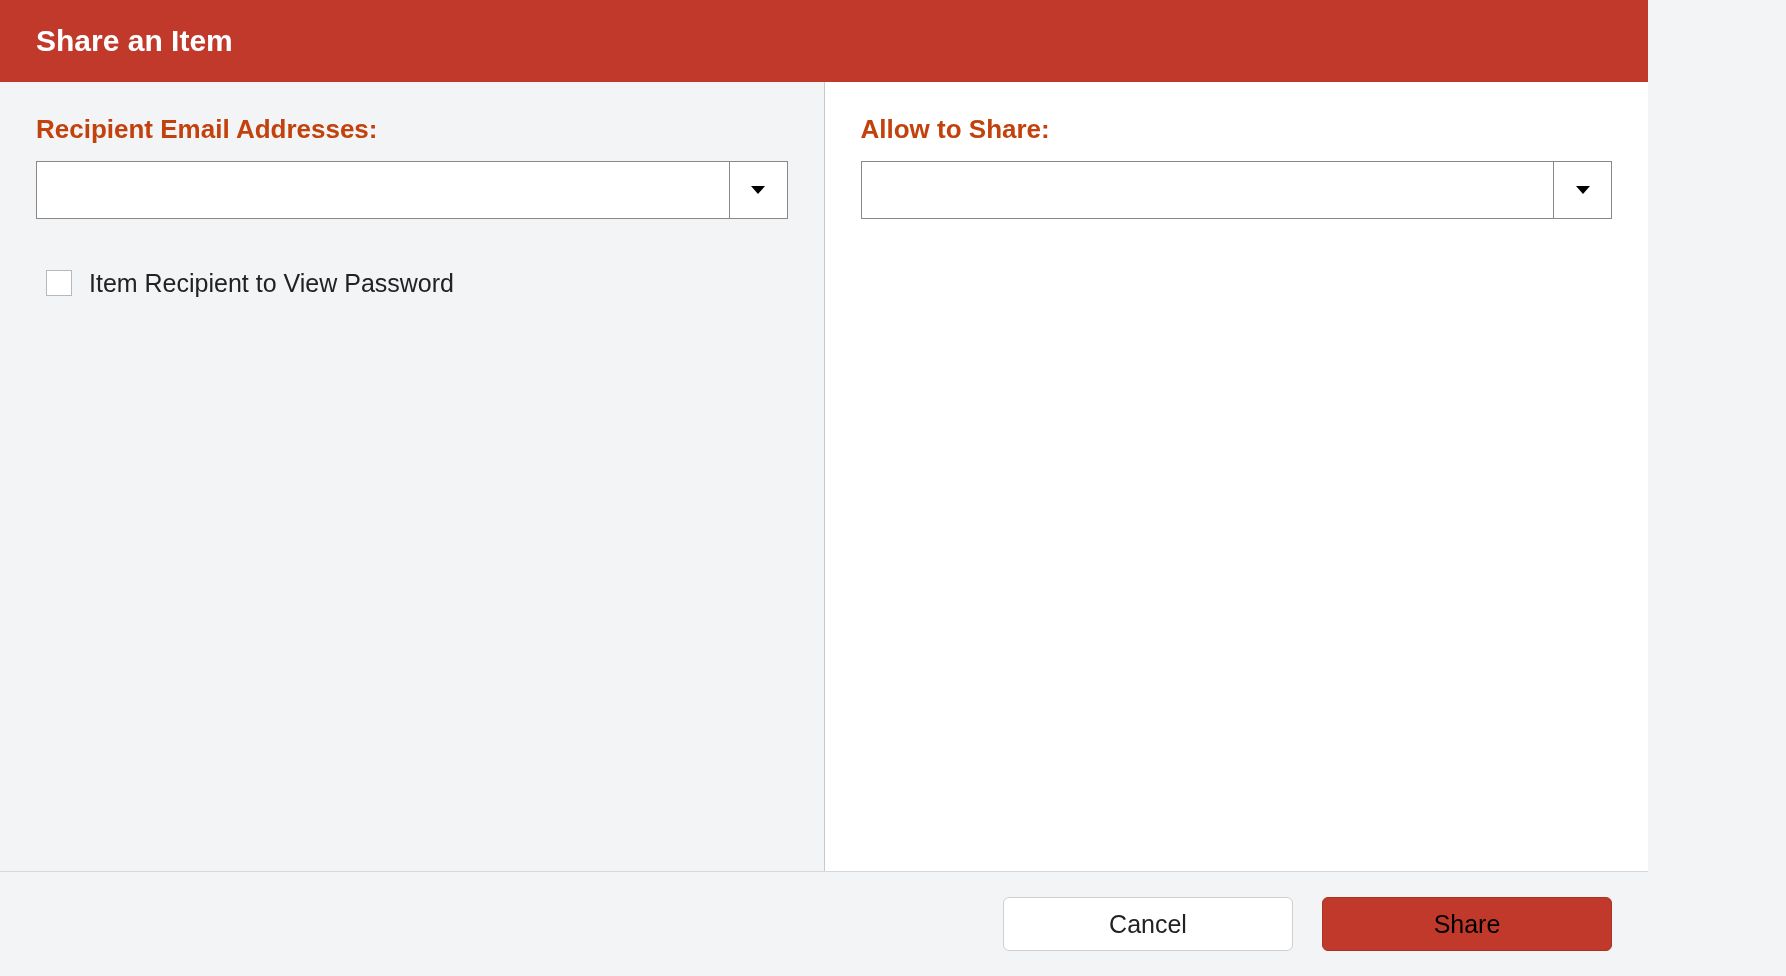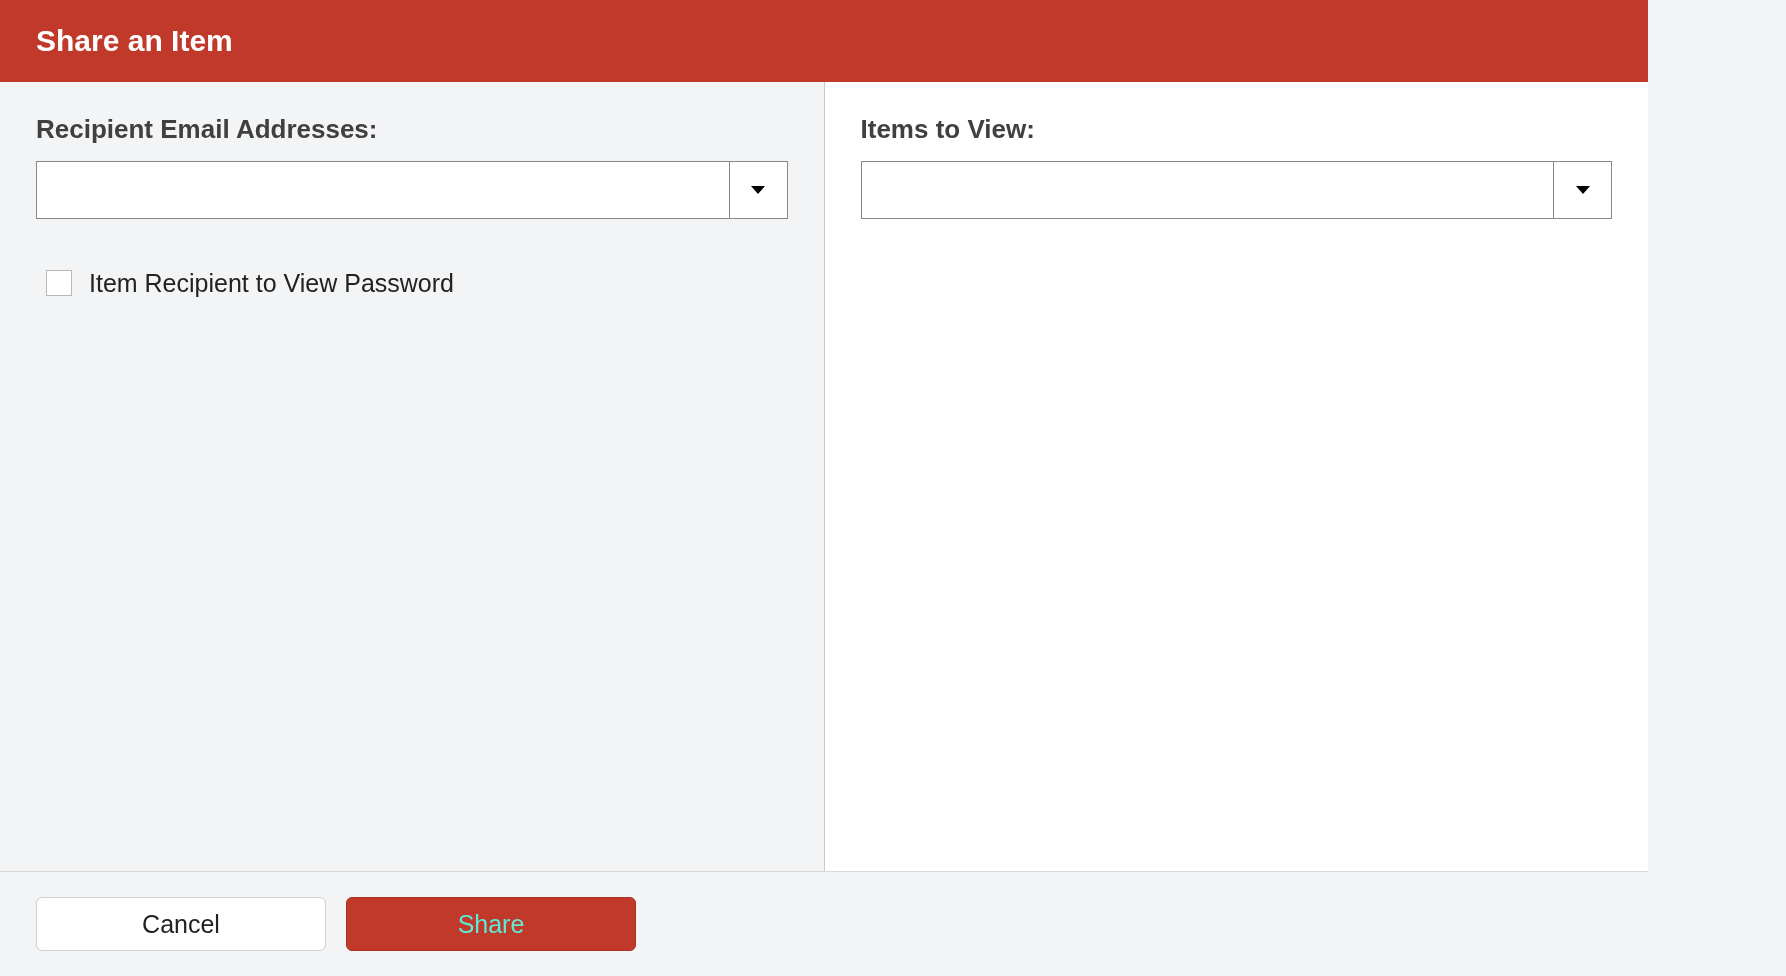--- a/index.html
+++ b/index.html
@@ -36,21 +36,21 @@
     border-right: 1px solid #c9c9c9;
   }
   .right-pane {
     flex: 1;
     background: #ffffff;
     padding: 32px 36px;
   }
   .field-label {
     font-size: 26px;
     font-weight: bold;
-    color: #404040;
+    color: #c2410c;
     margin-bottom: 16px;
   }
   .combo {
     display: flex;
     width: 100%;
     max-width: 810px;
     height: 58px;
     border: 1px solid #888;
     background: #fff;
   }
@@ -93,40 +93,41 @@
   }
   .checkbox-row label {
     font-size: 25px;
     color: #222;
     cursor: pointer;
   }
   .footer {
     height: 104px;
     background: #f3f4f5;
     display: flex;
+    justify-content: flex-end;
     align-items: center;
     padding: 0 36px;
-    gap: 20px;
+    gap: 29px;
   }
   .btn {
     min-width: 290px;
     height: 54px;
     font-size: 25px;
     border-radius: 6px;
     cursor: pointer;
     border: 1px solid transparent;
   }
   .btn-cancel {
     background: #fff;
     color: #222;
     border: 1px solid #d0d0d0;
   }
   .btn-primary {
     background: #c0392b;
-    color: #5eead4;
+    color: #000000;
     border: 1px solid #a93226;
   }
 </style>
 </head>
 <body>
 
 <div class="dialog">
 
   <div class="header">
     <span>Share an Item</span>
@@ -147,21 +148,21 @@
         </button>
       </div>
 
       <div class="checkbox-row">
         <input type="checkbox" id="allow-view" style="">
         <label for="allow-view">Item Recipient to View Password</label>
       </div>
     </div>
 
     <div class="right-pane">
-      <div class="field-label">Items to View:</div>
+      <div class="field-label">Allow to Share:</div>
       <div class="combo">
         <input class="combo-input" type="text" value="" style="">
         <button class="combo-btn">
           <span>
             <svg width="16" height="10" viewBox="0 0 16 10">
                 <path d="M1 1 L8 9 L15 1 Z" fill="#000"></path>
               </svg>
           </span>
         </button>
       </div>

